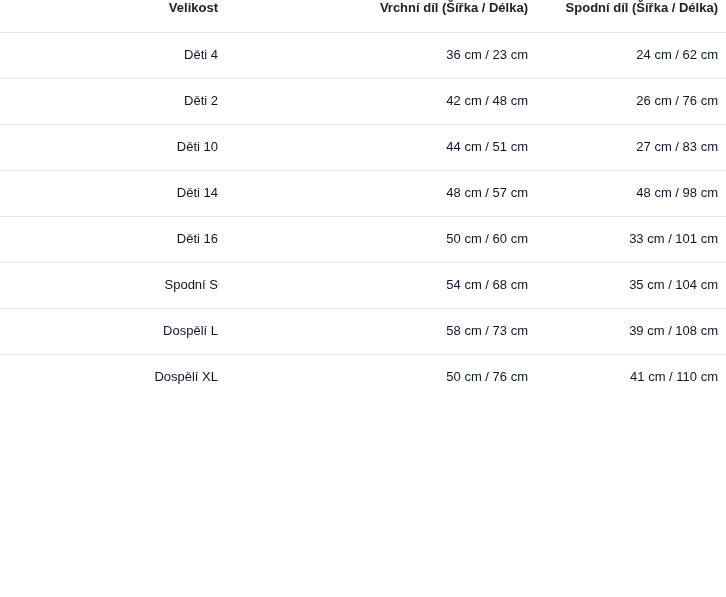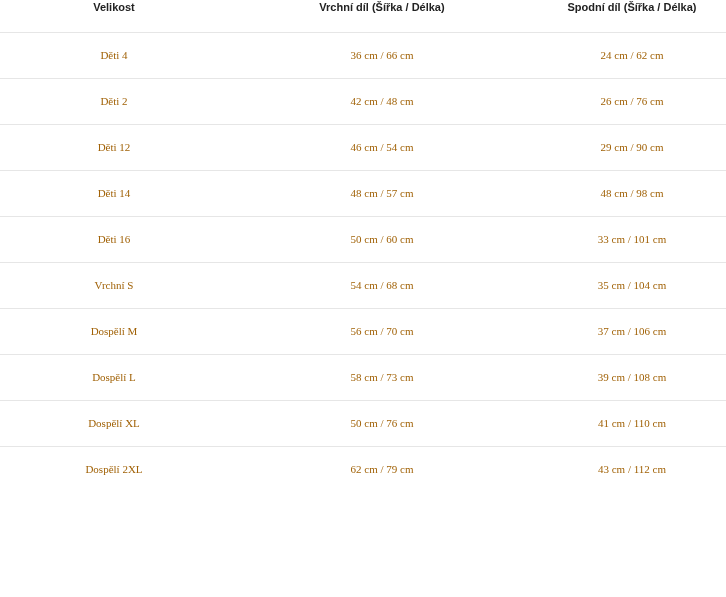--- a/index.html
+++ b/index.html
@@ -18,44 +18,43 @@
     width: 726px;
     border-collapse: collapse;
     table-layout: fixed;
   }
   .size-table col.c1 { width: 226px; }
   .size-table col.c2 { width: 310px; }
   .size-table col.c3 { width: 190px; }
 
   .size-table th,
   .size-table td {
-    text-align: center;
+    text-align: right;
     vertical-align: middle;
     padding: 0 8px 0 10px;
-    font-size: 11px;
+    font-size: 13px;
     line-height: 1.3;
     border-bottom: 1px solid #e6e6e6;
     height: 46px;
     box-sizing: border-box;
   }
   .size-table thead th {
     font-weight: bold;
     color: #222222;
     height: 32px;
     padding-top: 0;
     padding-bottom: 10px;
     vertical-align: top;
   }
   .size-table tbody tr:last-child td {
     border-bottom: none;
   }
   .size-table tbody td {
     font-weight: normal;
-    color: #a16207;
-    font-family: Liberation Serif, serif;
+    color: #0f172a;
   }
   .size-table tbody tr:first-child td {
     border-top: 1px solid #e6e6e6;
   }
 </style>
 </head>
 <body>
 
 <table class="size-table">
   <colgroup>
@@ -66,62 +65,52 @@
   <thead>
     <tr>
       <th>Velikost</th>
       <th>Vrchní díl (Šířka / Délka)</th>
       <th>Spodní díl (Šířka / Délka)</th>
     </tr>
   </thead>
   <tbody>
     <tr>
       <td>Děti 4</td>
-      <td>36 cm / 66 cm</td>
+      <td>36 cm / 23 cm</td>
       <td>24 cm / 62 cm</td>
     </tr>
     <tr>
       <td>Děti 2</td>
       <td>42 cm / 48 cm</td>
       <td>26 cm / 76 cm</td>
     </tr>
     <tr>
-      <td>Děti 12</td>
-      <td>46 cm / 54 cm</td>
-      <td>29 cm / 90 cm</td>
+      <td>Děti 10</td>
+      <td>44 cm / 51 cm</td>
+      <td>27 cm / 83 cm</td>
     </tr>
     <tr>
       <td>Děti 14</td>
       <td>48 cm / 57 cm</td>
       <td>48 cm / 98 cm</td>
     </tr>
     <tr>
       <td>Děti 16</td>
       <td>50 cm / 60 cm</td>
       <td>33 cm / 101 cm</td>
     </tr>
     <tr>
-      <td>Vrchní S</td>
+      <td>Spodní S</td>
       <td>54 cm / 68 cm</td>
       <td>35 cm / 104 cm</td>
-    </tr>
-    <tr>
-      <td>Dospělí M</td>
-      <td>56 cm / 70 cm</td>
-      <td>37 cm / 106 cm</td>
     </tr>
     <tr>
       <td>Dospělí L</td>
       <td>58 cm / 73 cm</td>
       <td>39 cm / 108 cm</td>
     </tr>
     <tr>
       <td>Dospělí XL</td>
       <td>50 cm / 76 cm</td>
       <td>41 cm / 110 cm</td>
     </tr>
-    <tr>
-      <td>Dospělí 2XL</td>
-      <td>62 cm / 79 cm</td>
-      <td>43 cm / 112 cm</td>
-    </tr>
   </tbody>
 </table>
 
 </body></html>

